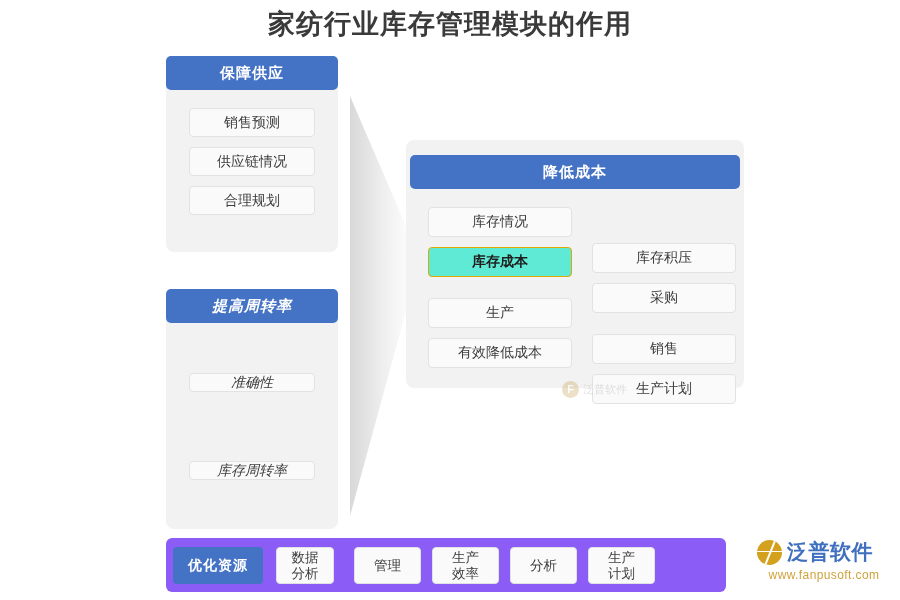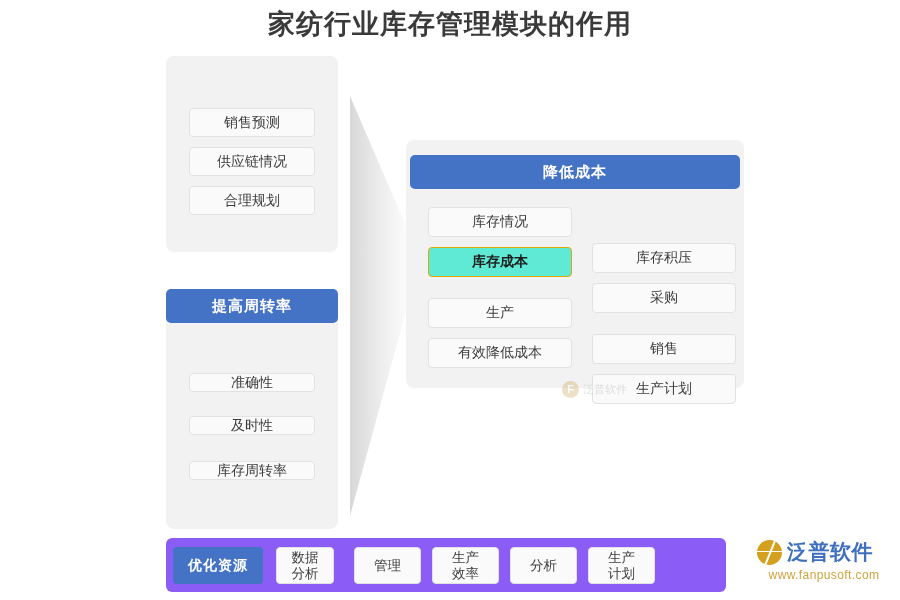--- a/index.html
+++ b/index.html
@@ -84,20 +84,21 @@
   #panel-supply .c0 { top: 52px; }
   #panel-supply .c1 { top: 91px; }
   #panel-supply .c2 { top: 130px; }
 
   
   #panel-turnover {
     left: 166px;
     top: 289px;
     width: 172px;
     height: 240px;
+    font-style: italic;
   }
   #panel-turnover .panel-header {
     position: absolute;
     left: 0;
     top: 0;
     width: 172px;
     height: 34px;
     line-height: 34px;
   }
   #panel-turnover .chip {
@@ -275,29 +276,29 @@
     <linearGradient id="arrGrad" x1="0" y1="0" x2="1" y2="0">
       <stop offset="0%" stop-color="#d8d8d8"></stop>
       <stop offset="55%" stop-color="#ededed"></stop>
       <stop offset="100%" stop-color="#fbfbfb"></stop>
     </linearGradient>
   </defs>
   <polygon points="6,0 62,130 62,215 6,420" fill="url(#arrGrad)"></polygon>
 </svg>
 
 <div class="panel" id="panel-supply">
+  <div class="panel-header">保障供应</div>
   <div class="chip c0">销售预测</div>
   <div class="chip c1">供应链情况</div>
   <div class="chip c2">合理规划</div>
 </div>
 
 <div class="panel" id="panel-turnover">
   <div class="panel-header">提高周转率</div>
   <div class="chip c0">准确性</div>
-  <div class="chip c1">及时性</div>
   <div class="chip c2">库存周转率</div>
 </div>
 
 <div class="panel" id="panel-cost">
   <div class="panel-header">降低成本</div>
   <div class="chip col-a r0">库存情况</div>
   <div class="chip col-a r1 highlight">库存成本</div>
   <div class="chip col-a r2">生产</div>
   <div class="chip col-a r3">有效降低成本</div>
   <div class="chip col-b r0">库存积压</div>

